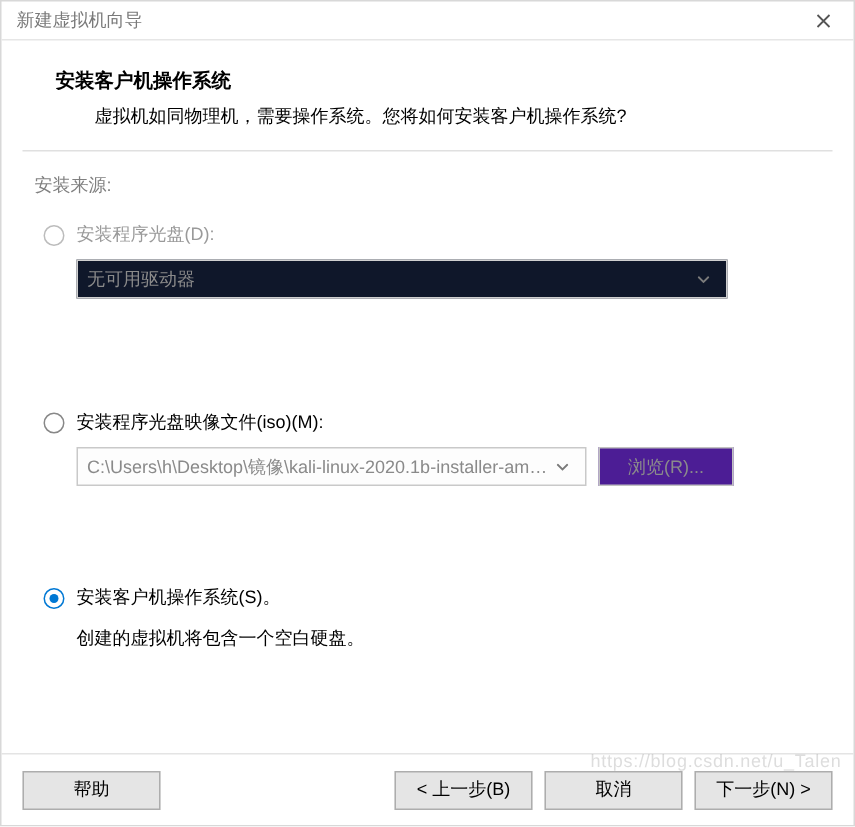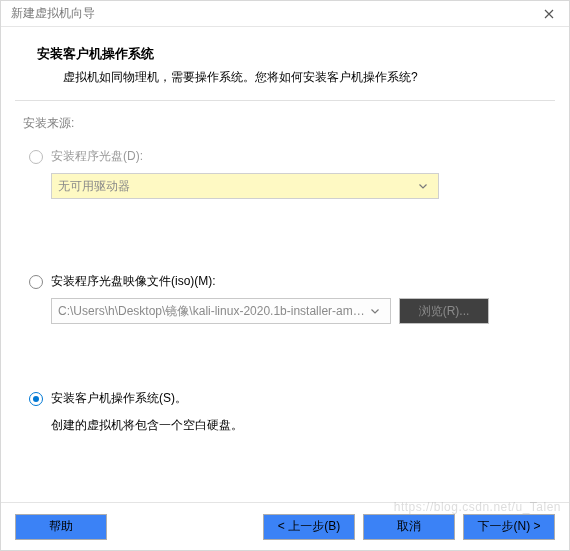--- a/index.html
+++ b/index.html
@@ -119,35 +119,35 @@
     white-space: nowrap;
     overflow: hidden;
     text-overflow: ellipsis;
   }
   .combo .chev {
     width: 18px;
     display: flex; align-items: center; justify-content: center;
   }
   .combo .chev svg { width: 8px; height: 5px; stroke: #7a7a7a; fill:none; stroke-width:1.2; }
   .combo.disabled-strong {
-    background: #fef9c3;
+    background: #0f172a;
     border-color: #d0d0d0;
     color: #8a8a8a;
-    width: 388px;
+    width: 434px;
     flex: none;
   }
   .combo.select-style {
     width: 340px;
     flex: none;
   }
   .browse-btn {
     height: 26px;
     width: 90px;
     border: 1px solid #c1c1c1;
-    background: #404040;
+    background: #4c1d95;
     color: #8b8b8b;
     font-size: 12px;
     display: flex; align-items: center; justify-content: center;
   }
   .gap-lg { height: 62px; }
   .gap-md { height: 54px; }
   .hint-text {
     margin-left: 22px;
     margin-top: 10px;
     font-size: 12px;
@@ -159,21 +159,21 @@
     padding: 0 14px;
     gap: 8px;
     border-top: 1px solid #e4e4e4;
   }
   .footer .spacer { flex: 1; }
   .btn {
     height: 26px;
     min-width: 92px;
     padding: 0 10px;
     border: 1px solid #adadad;
-    background: #3b82f6;
+    background: #e5e5e5;
     font-size: 12px;
     display: flex; align-items: center; justify-content: center;
     cursor: default;
   }
   .btn.help { min-width: 92px; }
   .watermark {
     position: absolute;
     right: 8px; bottom: 36px;
     color: rgba(120,120,120,0.25);
     font-size: 12px;

